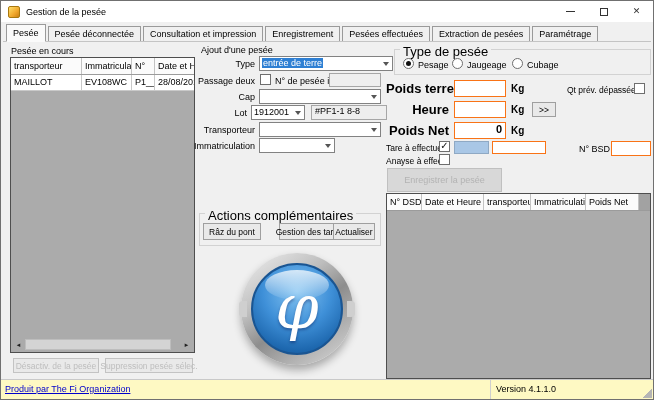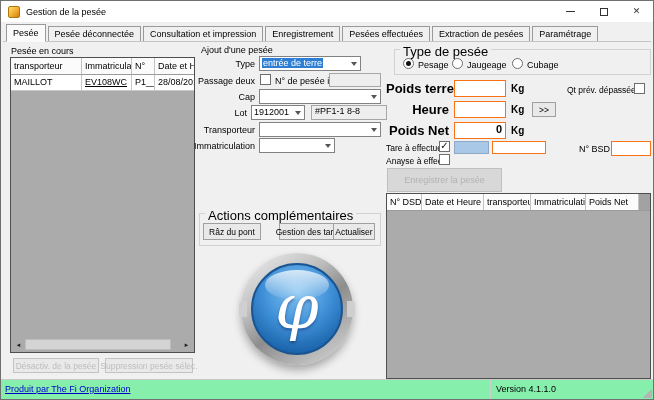--- a/index.html
+++ b/index.html
@@ -84,21 +84,21 @@
   .notch-r { right:-2px; border-radius:0 4px 4px 0; }
   .logo .sphere { position:absolute; left:10px; top:10px; width:92px; height:92px; border-radius:50%;
           background:radial-gradient(circle at 50% 30%, #84c4f2 0%, #3f90d8 45%, #1d67ae 78%, #114e89 100%);
           border:2px solid #1a5592; display:flex; align-items:center; justify-content:center; }
   .logo .sphere::before { content:""; position:absolute; left:12px; top:5px; width:64px; height:30px;
           border-radius:50%; background:linear-gradient(rgba(255,255,255,0.75), rgba(255,255,255,0.05)); }
   .phi { font-family:"DejaVu Serif", serif; font-style:italic; font-size:62px; color:#fff;
          line-height:1; margin-top:-4px; text-shadow:0 2px 3px rgba(0,0,60,0.35); }
 
   
-  .statusbar { position:absolute; left:0; right:0; bottom:0; height:20px; background:#86efac;
+  .statusbar { position:absolute; left:0; right:0; bottom:0; height:20px; background:#fef9c3;
                border-top:1px solid #c9c9c9; }
   .status-sep { position:absolute; left:489px; top:0; bottom:0; border-left:1px solid #cfcfcf; }
   .link { position:absolute; left:4px; top:4px; color:#0000cc; text-decoration:underline; font-size:9px; }
   .version { position:absolute; left:495px; top:4px; font-size:9px; }
   .grip { position:absolute; right:1px; bottom:1px; width:11px; height:11px;
           background:linear-gradient(135deg, transparent 55%, #b5b5b5 55%); }
 </style>
 </head>
 <body>
 
@@ -134,37 +134,37 @@
   <div class="lbl" style="left:10px; top:45px;">Pesée en cours</div>
   <div class="grid" style="left:9px; top:56px; width:185px; height:296px;">
     <div class="ghdr">
       <div class="cell" style="width:71px;">transporteur</div>
       <div class="cell" style="width:50px;">Immatriculation</div>
       <div class="cell" style="width:23px;">N°</div>
       <div class="cell" style="flex:1; border-right:none;">Date et Heure</div>
     </div>
     <div class="grow">
       <div class="cell" style="width:71px;">MAILLOT</div>
-      <div class="cell" style="width:50px;text-decoration:underline;">EV108WC</div>
+      <div class="cell" style="width:50px;">EV108WC</div>
       <div class="cell" style="width:23px;">P1__</div>
       <div class="cell" style="flex:1; border-right:none;">28/08/201</div>
     </div>
     <div class="hscroll">
       <div class="scroll-arrow">◄</div>
       <div class="scroll-thumb"></div>
       <div class="scroll-arrow">►</div>
     </div>
   </div>
   <div class="btn disabled abs" style="left:12px; top:357px; width:86px; height:15px;">Désactiv. de la pesée</div>
   <div class="btn disabled abs" style="left:104px; top:357px; width:88px; height:15px;">Suppression pesée sélec.</div>
 
   <div class="lbl" style="left:200px; top:44px;">Ajout d'une pesée</div>
 
   <div class="lbl r" style="left:196px; top:58px; width:58px;">Type</div>
-  <div class="combo" style="left:258px; top:55px; width:102px; height:15px;">
+  <div class="combo" style="left:258px; top:55px; width:134px; height:15px;">
     <span class="sel">entrée de terre</span>
     <span class="chev"></span>
   </div>
 
   <div class="lbl r" style="left:192px; top:75px; width:62px;">Passage deux</div>
   <span class="checkbox" style="left:259px; top:73px;"></span>
   <div class="lbl" style="left:274px; top:75px;">N° de pesée init.</div>
   <div class="tb gray" style="left:328px; top:72px; width:52px; height:14px;"></div>
 
   <div class="lbl r" style="left:196px; top:91px; width:58px;">Cap</div>

